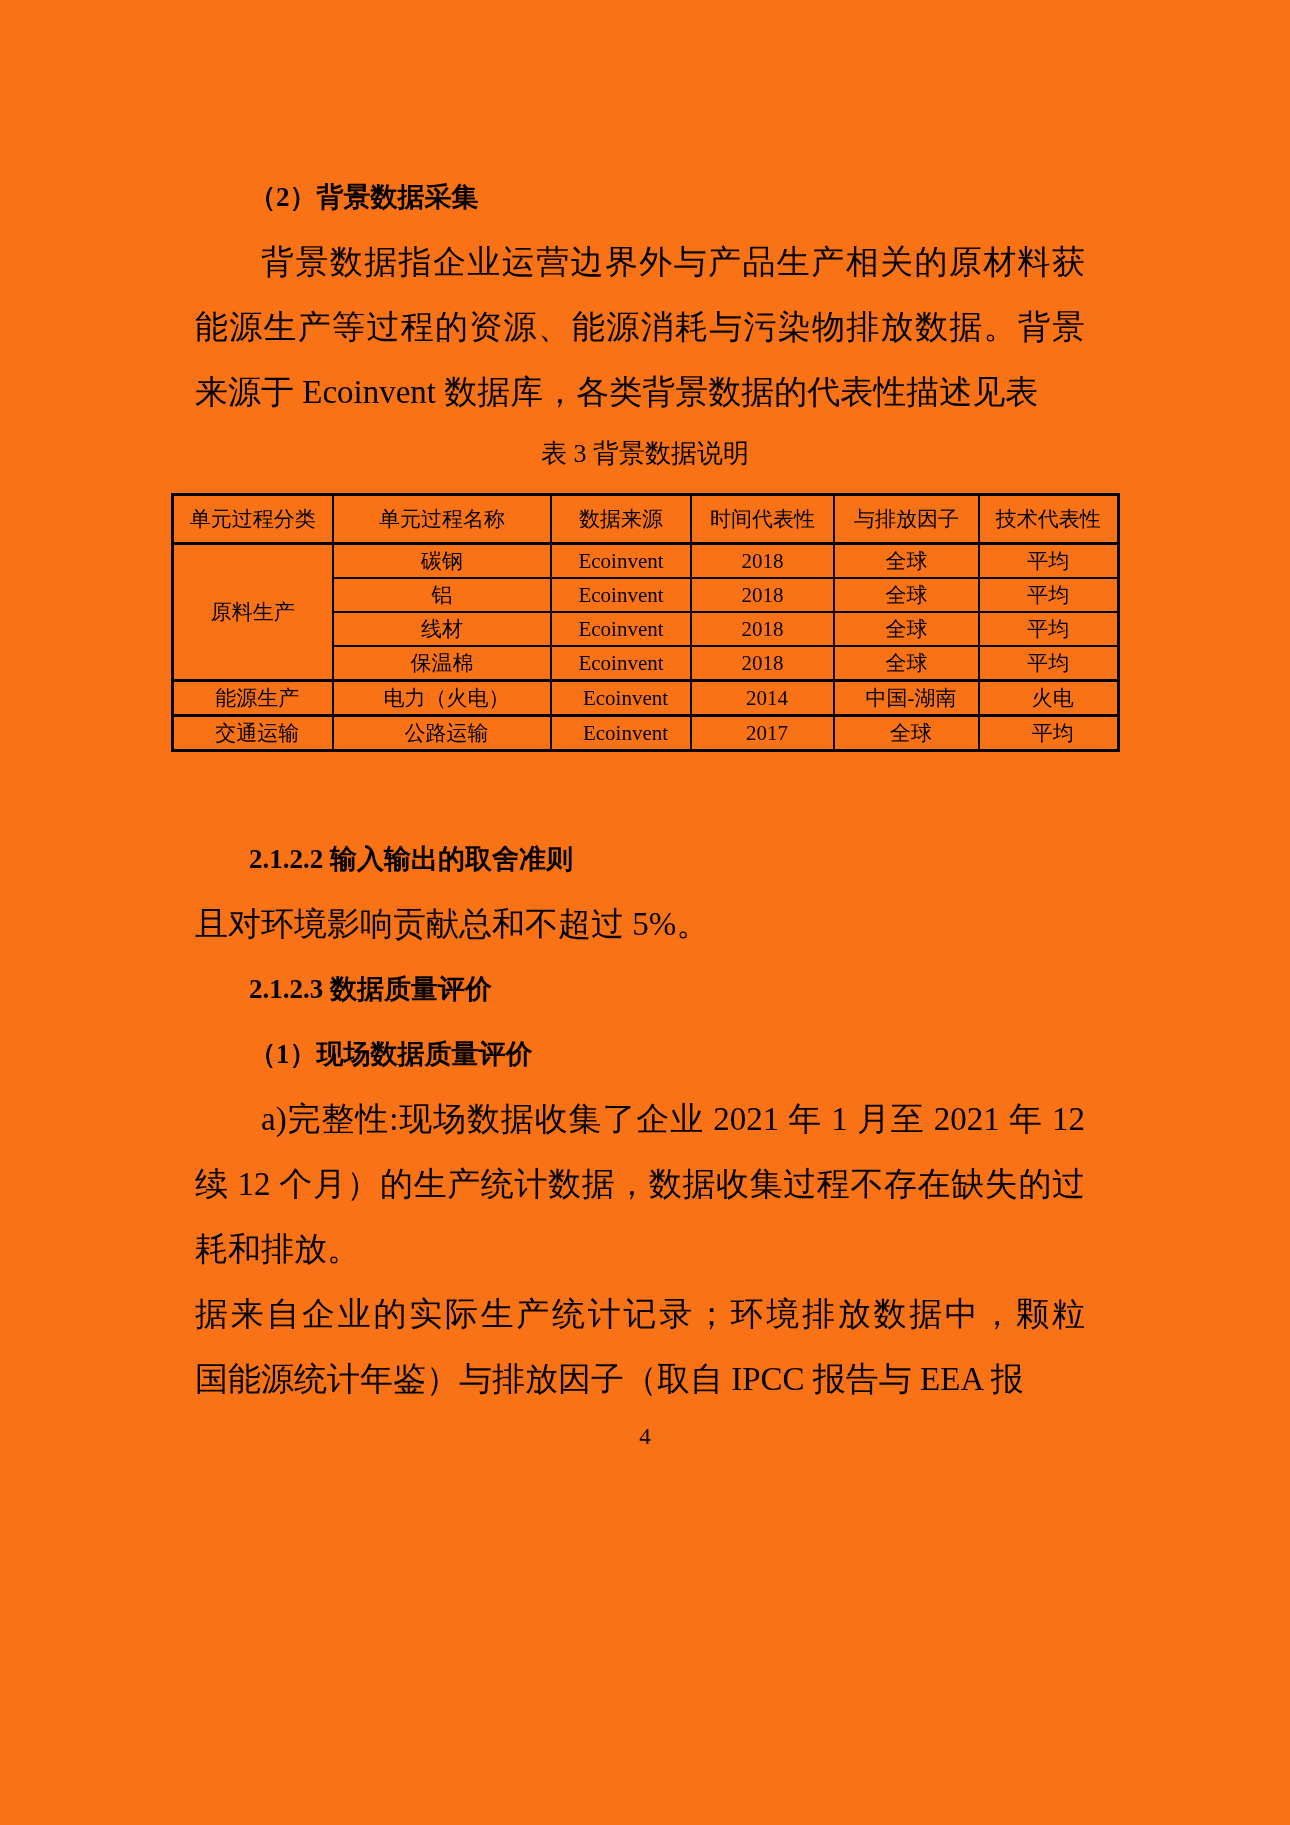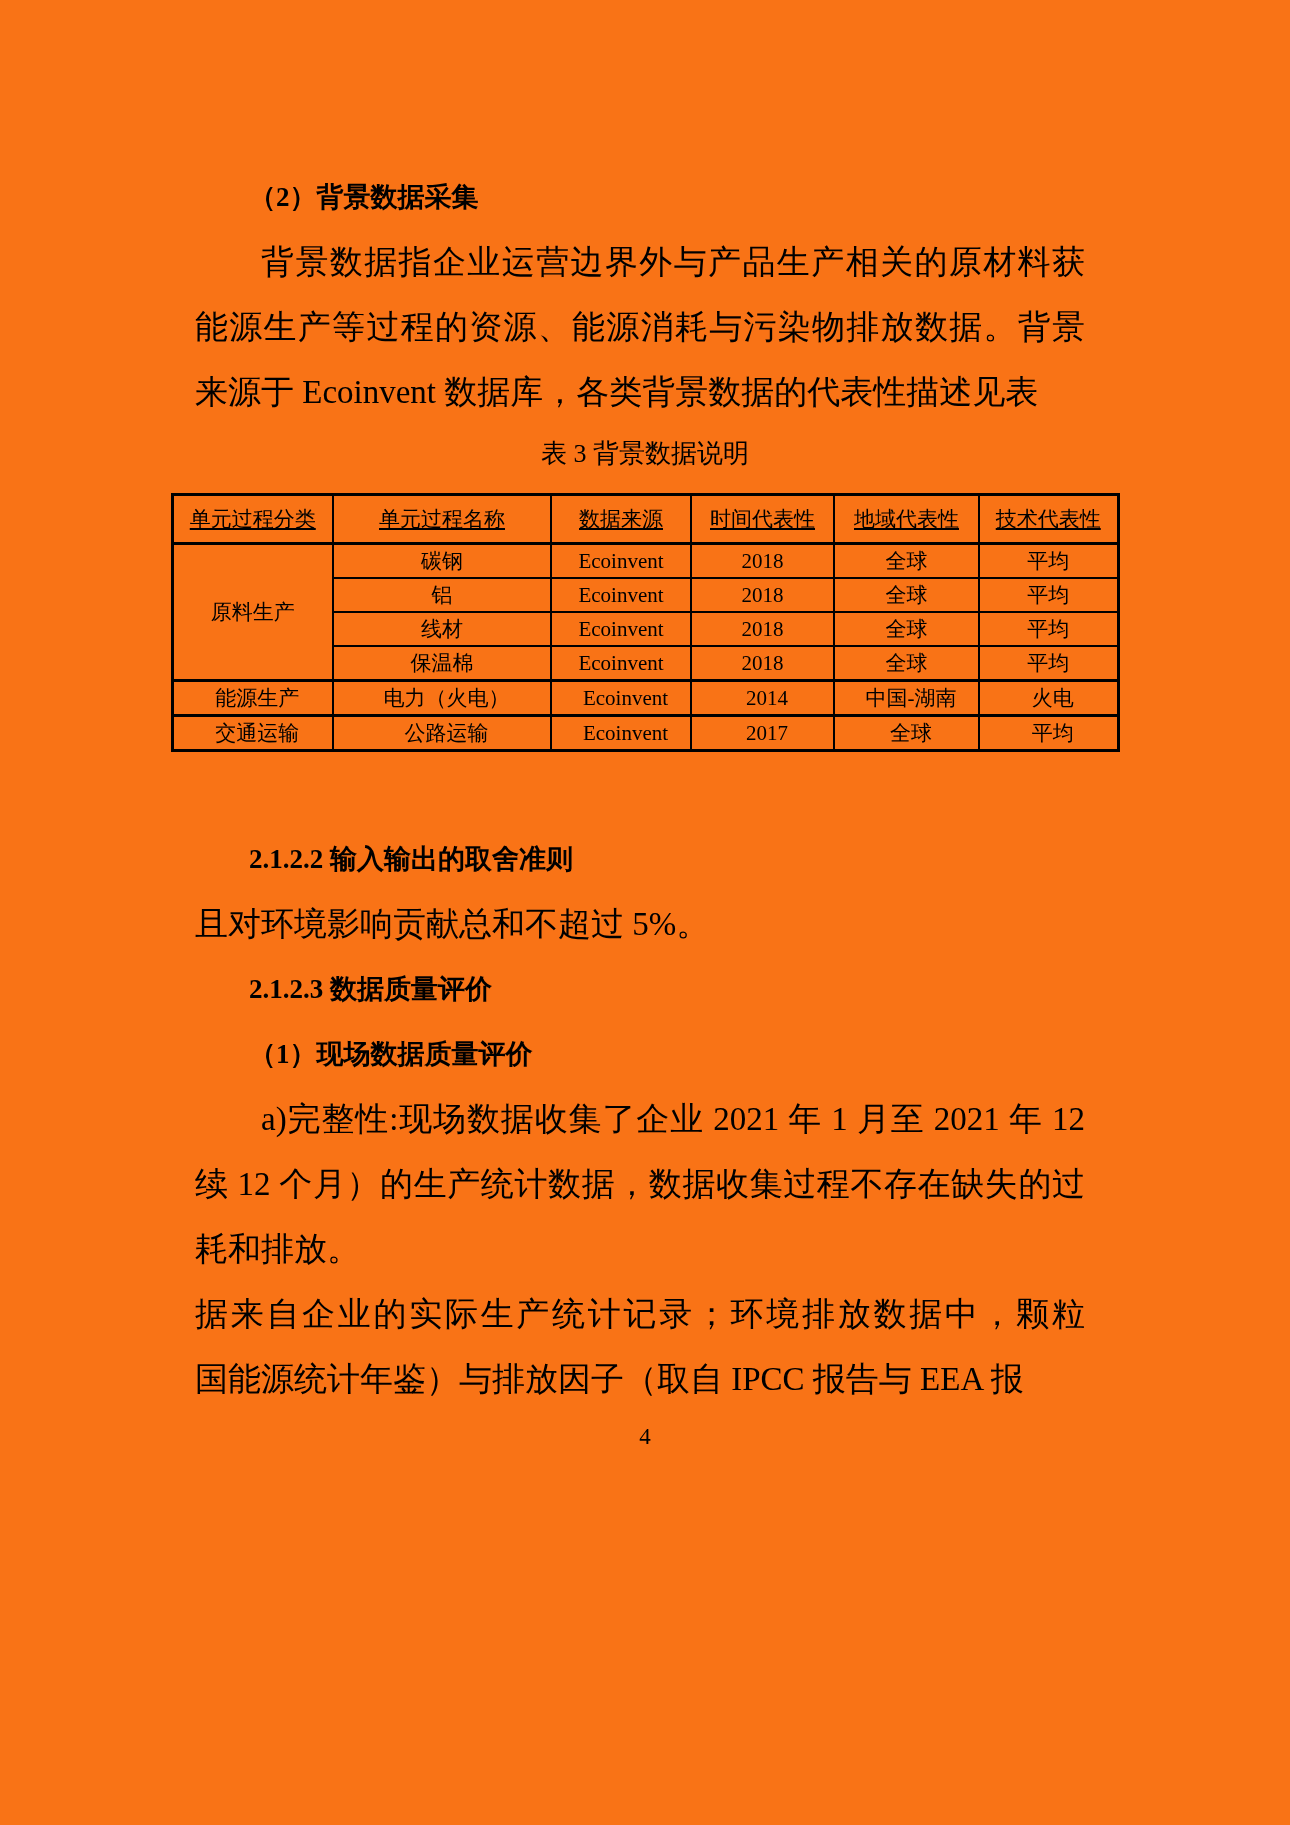--- a/index.html
+++ b/index.html
@@ -55,21 +55,21 @@
     font-size: 21px;
   }
   table.data-table th, table.data-table td {
     border: 2px solid #000000;
     text-align: center;
     vertical-align: middle;
     padding: 0;
     overflow: hidden;
     font-weight: normal;
   }
-  table.data-table th { height: 46px; text-decoration: underline; }
+  table.data-table th { height: 46px; }
   table.data-table td { height: 32px; }
   table.data-table thead th { border-bottom: 3px solid #000000; }
   table.data-table tr.group-start td { border-top: 3px solid #000000; padding-left: 9px; }
   .page-number {
     margin-top: 5px;
     height: 40px;
     line-height: 40px;
     text-align: center;
     font-size: 23px;
   }
@@ -96,21 +96,21 @@
       <col style="width:143px">
         <col style="width:145px">
         <col style="width:139px">
     </colgroup>
     <thead>
       <tr>
         <th>单元过程分类</th>
         <th>单元过程名称</th>
         <th>数据来源</th>
         <th>时间代表性</th>
-        <th>地域代表性</th>
+        <th>与排放因子</th>
         <th>技术代表性</th>
       </tr>
     </thead>
     <tbody>
       <tr>
         <td rowspan="4">原料生产</td>
         <td>碳钢</td>
         <td>Ecoinvent</td>
         <td>2018</td>
         <td>全球</td>

